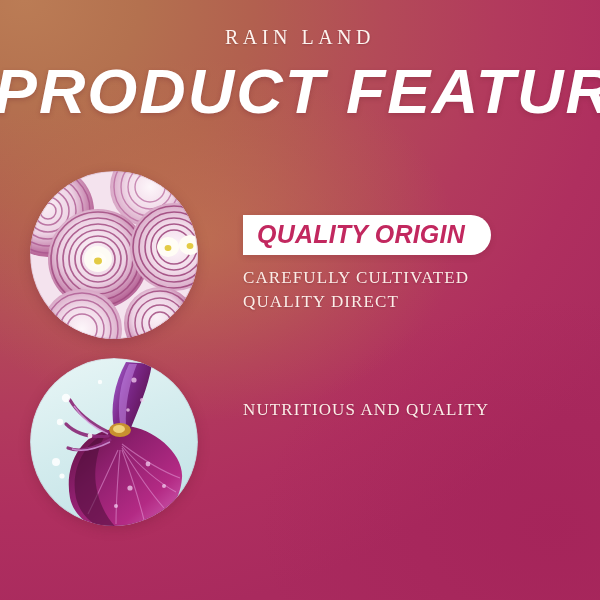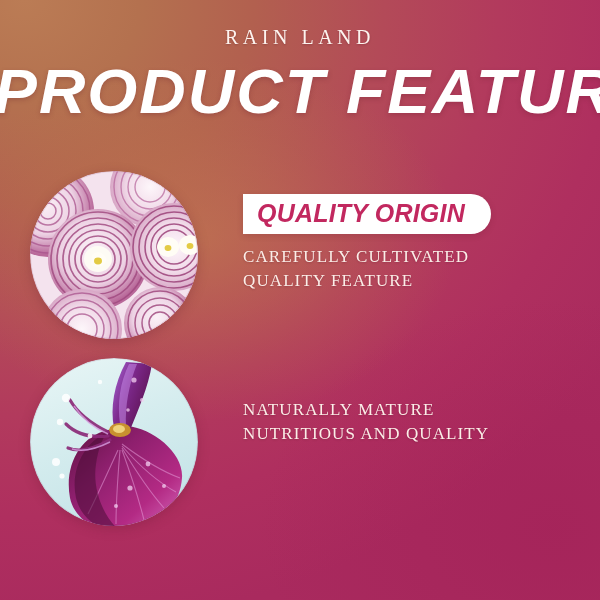--- a/index.html
+++ b/index.html
@@ -86,20 +86,21 @@
     font-family:"Liberation Sans Narrow","Liberation Sans", sans-serif;
     font-weight:700;
     font-style:italic;
     font-size:25px;
     line-height:25px;
     letter-spacing:.2px;
     padding:7px 26px 8px 14px;
     border-radius:0 20px 20px 0;
     white-space:nowrap;
     box-shadow:0 2px 6px rgba(100,25,45,.20);
+    margin-top:21px;
   }
 
   .lines{
     margin-top:11px;
     font-family:"Liberation Serif", serif;
     font-size:17px;
     line-height:23px;
     letter-spacing:1.1px;
     color:#fbeee8;
     text-shadow:0 1px 2px rgba(95,25,45,.28);
@@ -295,24 +296,23 @@
 
         <circle cx="84" cy="84" r="84" fill="none" stroke="rgba(120,60,110,.15)" stroke-width="2"></circle>
       </g>
     </svg>
   </div>
 
   <div class="feature" id="feature-quality">
     <div class="badge">QUALITY ORIGIN</div>
     <div class="lines">
       <div>CAREFULLY CULTIVATED</div>
-      <div>QUALITY FEATURE</div>
+      <div>QUALITY DIRECT</div>
     </div>
   </div>
 
   <div class="feature" id="feature-specs">
     <div class="lines">
-      <div>NATURALLY MATURE</div>
       <div>NUTRITIOUS AND QUALITY</div>
     </div>
   </div>
 
 </div>
 
 </body></html>

